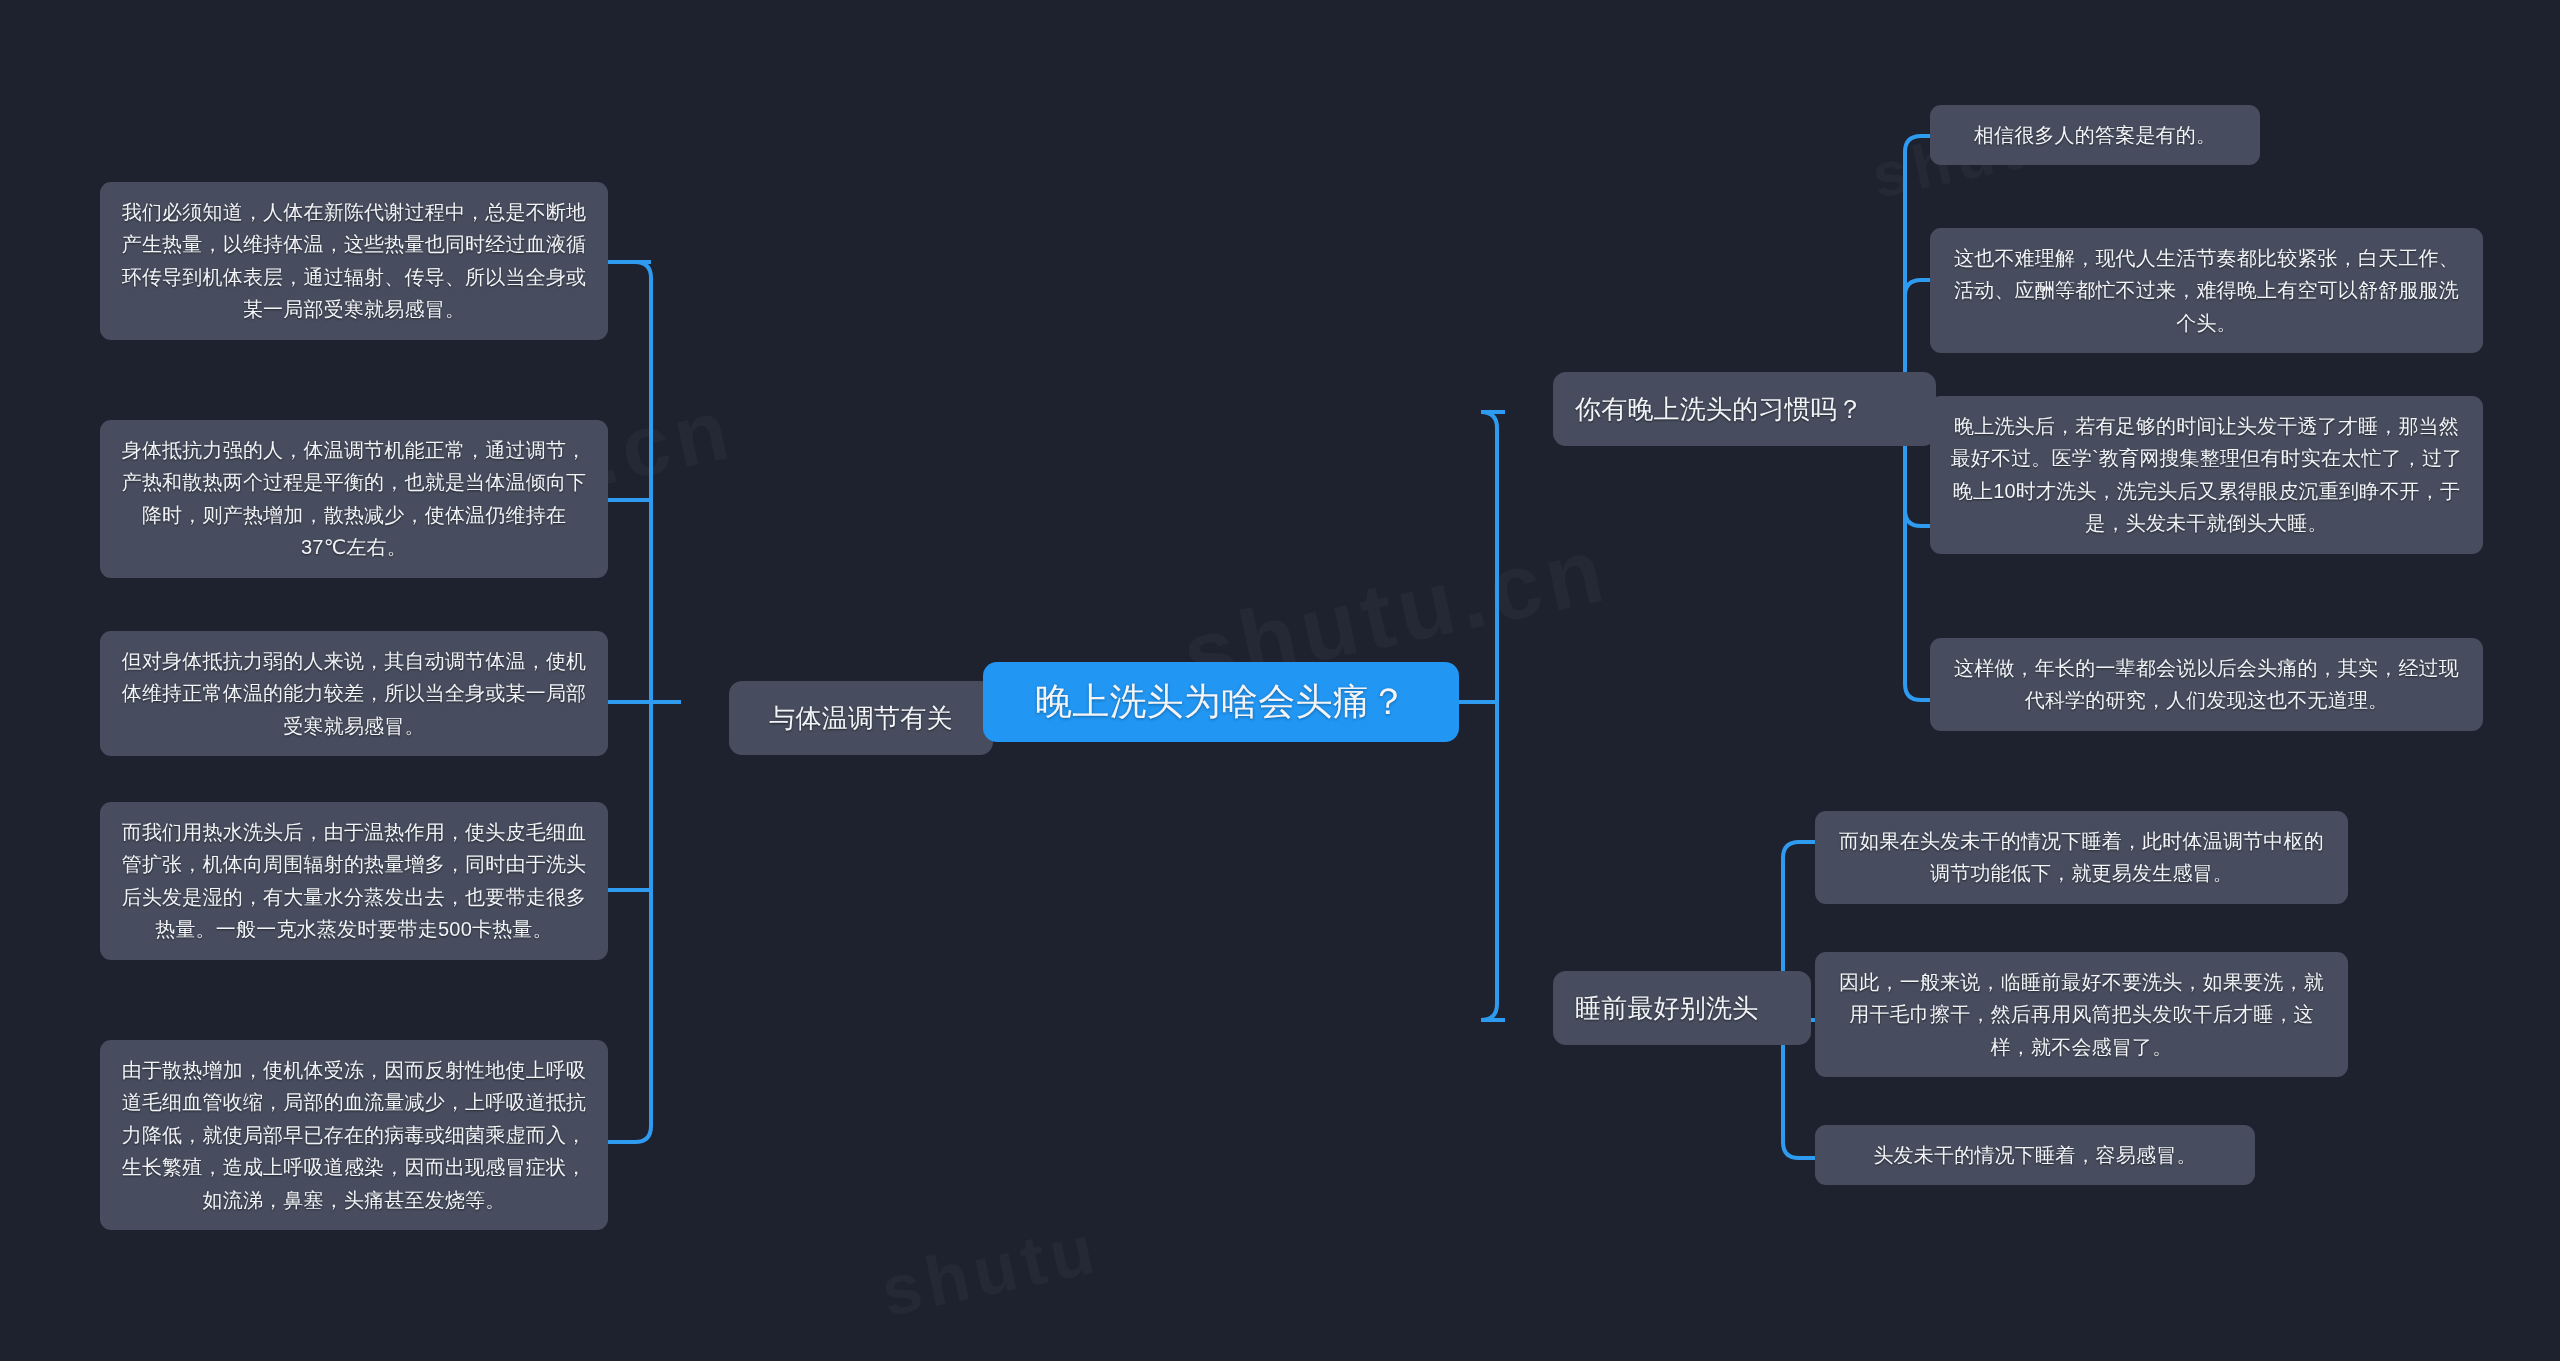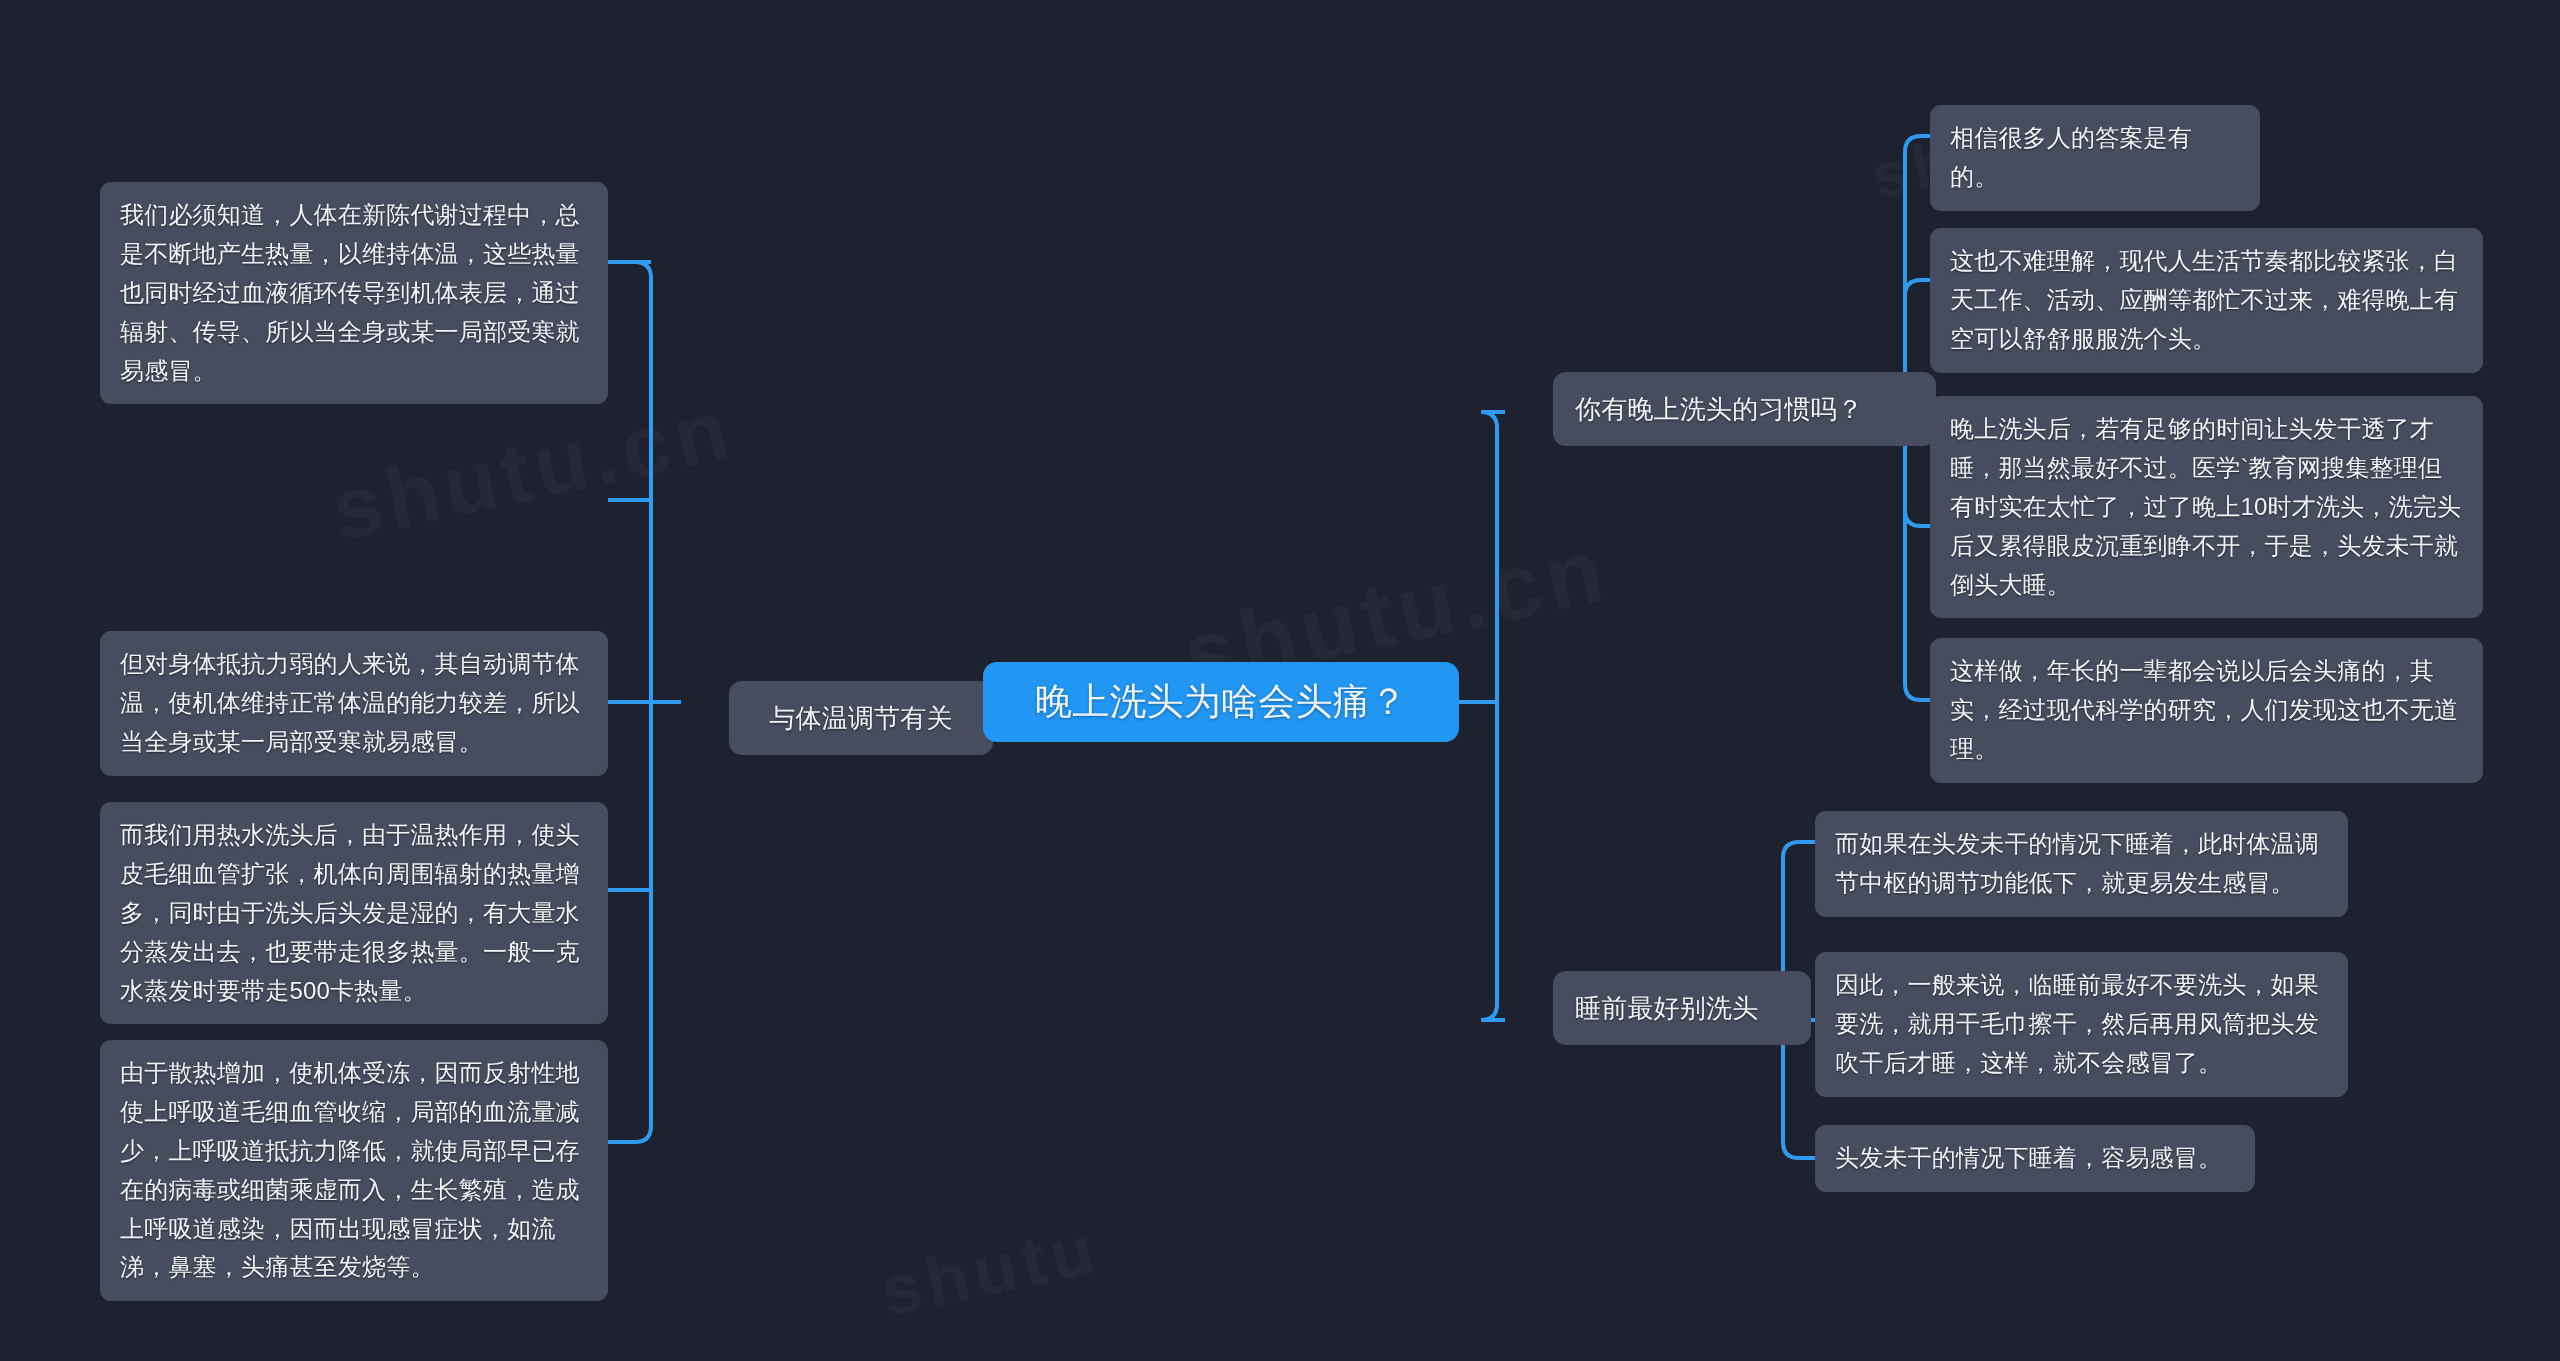--- a/index.html
+++ b/index.html
@@ -52,21 +52,21 @@
     align-items: center;
     border-radius: 12px;
     background: #474d5e;
     color: #f2f4f8;
     padding: 14px 20px;
     line-height: 1.62;
     letter-spacing: 0.2px;
     text-shadow: 0 1px 2px rgba(0,0,0,0.55);
   }
 
-  .node.leaf   { font-size: 24px; border-radius: 11px; }
+  .node.leaf   { font-size: 20px; border-radius: 11px; text-align: center; }
   .node.branch { font-size: 26px; border-radius: 13px; padding: 16px 22px; margin-left: 48px; }
 
   .node.root {
     background: #2196f3;
     font-size: 37px;
     border-radius: 14px;
     padding: 18px 26px;
     justify-content: center;
     text-shadow: 0 1px 3px rgba(0,0,0,0.35);
   }
@@ -136,20 +136,23 @@
 
     <path d="M 1763 1020 L 1783 1020"></path>
     <path d="M 1783 1020 L 1783 858 Q 1783 842 1799 842 L 1815 842"></path>
     <path d="M 1783 1020 L 1815 1020"></path>
     <path d="M 1783 1020 L 1783 1142 Q 1783 1158 1799 1158 L 1815 1158"></path>
   </svg>
 
   <div class="node leaf" id="leaf-l1">
     <span class="txt">我们必须知道，人体在新陈代谢过程中，总是不断地产生热量，以维持体温，这些热量也同时经过血液循环传导到机体表层，通过辐射、传导、所以当全身或某一局部受寒就易感冒。</span>
   </div>
+  <div class="node leaf" id="leaf-l2">
+    <span class="txt">身体抵抗力强的人，体温调节机能正常，通过调节，产热和散热两个过程是平衡的，也就是当体温倾向下降时，则产热增加，散热减少，使体温仍维持在37℃左右。</span>
+  </div>
   <div class="node leaf" id="leaf-l3">
     <span class="txt">但对身体抵抗力弱的人来说，其自动调节体温，使机体维持正常体温的能力较差，所以当全身或某一局部受寒就易感冒。</span>
   </div>
   <div class="node leaf" id="leaf-l4">
     <span class="txt">而我们用热水洗头后，由于温热作用，使头皮毛细血管扩张，机体向周围辐射的热量增多，同时由于洗头后头发是湿的，有大量水分蒸发出去，也要带走很多热量。一般一克水蒸发时要带走500卡热量。</span>
   </div>
   <div class="node leaf" id="leaf-l5">
     <span class="txt">由于散热增加，使机体受冻，因而反射性地使上呼吸道毛细血管收缩，局部的血流量减少，上呼吸道抵抗力降低，就使局部早已存在的病毒或细菌乘虚而入，生长繁殖，造成上呼吸道感染，因而出现感冒症状，如流涕，鼻塞，头痛甚至发烧等。</span>
   </div>
 

